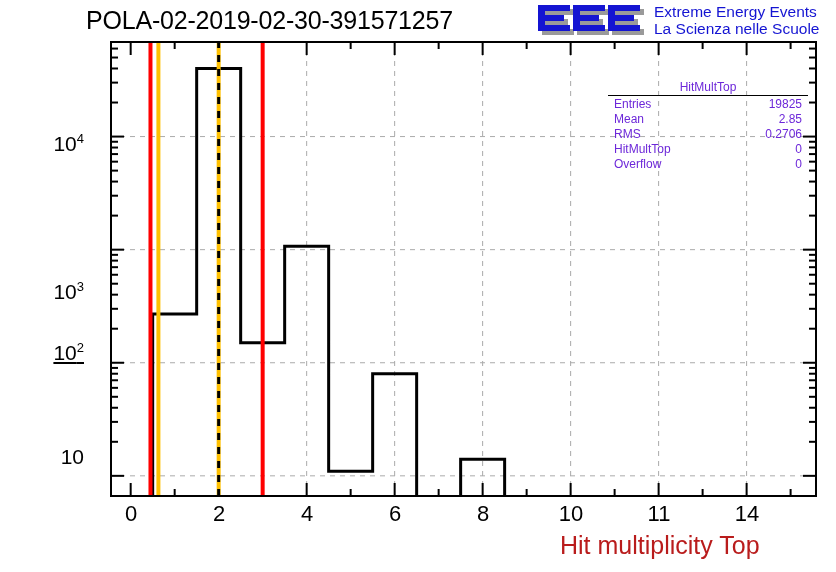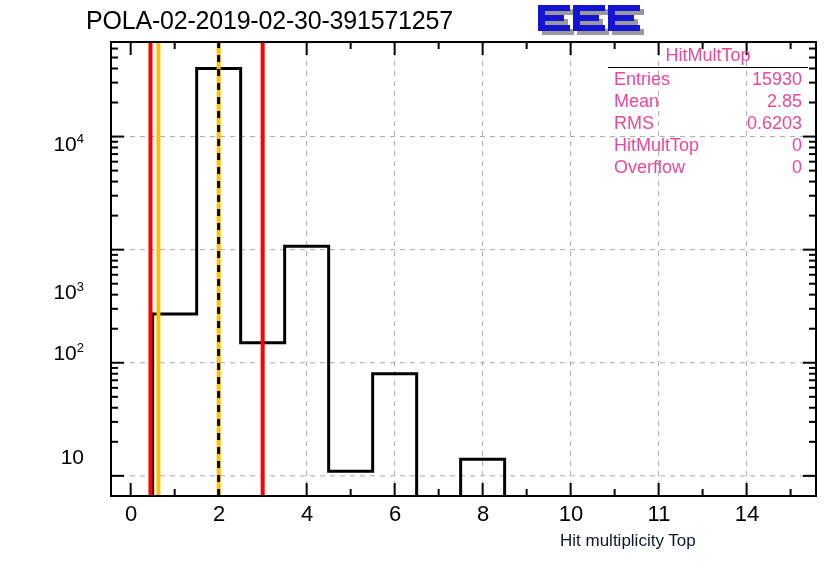--- a/index.html
+++ b/index.html
@@ -39,27 +39,27 @@
     position:absolute;text-align:center;font-size:21px;color:#000;
     white-space:nowrap;
   }
   .ylab sup{font-size:13px;vertical-align:super;}
   .xlab{
     position:absolute;text-align:center;font-size:22px;color:#000;
     white-space:nowrap;width:40px;
   }
   #xaxis-title{
     position:absolute;left:560px;top:531px;
-    font-size:17px;color:#0f172a;white-space:nowrap;
+    font-size:25px;color:#b91c1c;white-space:nowrap;
   }
 
   
   #stats-box{
-    position:absolute;left:608px;top:45px;width:200px;
-    font-size:18px;color:#ec4899;background:transparent;
+    position:absolute;left:608px;top:80px;width:200px;
+    font-size:12px;color:#6d28d9;background:transparent;
   }
   #stats-title{
     text-align:center;padding-bottom:1px;
     border-bottom:1px solid #000;
   }
   .stats-row{display:flex;justify-content:space-between;padding-top:1px;}
   .stats-row .k{text-align:right;padding-left:6px;}
   .stats-row .v{text-align:right;padding-right:6px;}
 </style>
 </head>
@@ -93,20 +93,24 @@
         <rect x="37" y="2" width="32" height="6"></rect>
           <rect x="37" y="2" width="7" height="26"></rect>
         <rect x="37" y="12" width="26" height="6"></rect>
           <rect x="37" y="22" width="32" height="6"></rect>
         <rect x="72" y="2" width="32" height="6"></rect>
           <rect x="72" y="2" width="7" height="26"></rect>
         <rect x="72" y="12" width="26" height="6"></rect>
           <rect x="72" y="22" width="32" height="6"></rect>
       </g>
     </svg>
+    <div class="logo-text">
+      <div>Extreme Energy Events</div>
+      <div>La Scienza nelle Scuole</div>
+    </div>
   </div>
 
   <div id="plotarea">
     <svg id="plot-svg" width="707" height="456" viewBox="0 0 707 456">
         <g>
           <line x1="108.66770379589295" y1="0" x2="108.66770379589295" y2="456" stroke="#aaaaaa" stroke-width="1" stroke-dasharray="5,5"></line>
           <line x1="196.65774735532048" y1="0" x2="196.65774735532048" y2="456" stroke="#aaaaaa" stroke-width="1" stroke-dasharray="5,5"></line>
           <line x1="284.647790914748" y1="0" x2="284.647790914748" y2="456" stroke="#aaaaaa" stroke-width="1" stroke-dasharray="5,5"></line>
           <line x1="372.6378344741755" y1="0" x2="372.6378344741755" y2="456" stroke="#aaaaaa" stroke-width="1" stroke-dasharray="5,5"></line>
           <line x1="460.627878033603" y1="0" x2="460.627878033603" y2="456" stroke="#aaaaaa" stroke-width="1" stroke-dasharray="5,5"></line>
@@ -224,47 +228,47 @@
         <line x1="48.39452395768513" y1="0" x2="48.39452395768513" y2="456" stroke="#ffc000" stroke-width="4"></line>
         <line x1="108.66770379589295" y1="0" x2="108.66770379589295" y2="456" stroke="#ffc000" stroke-width="4"></line>
         <line x1="108.66770379589295" y1="0" x2="108.66770379589295" y2="456" stroke="#000000" stroke-width="3" stroke-dasharray="7,7"></line>
         <line x1="152.66272557560671" y1="0" x2="152.66272557560671" y2="456" stroke="#ff0000" stroke-width="4"></line>
       </svg>
   </div>
   <div id="frame"></div>
 
   <div class="ylab" style="right:752px;top:131px;">10<sup>4</sup></div>
   <div class="ylab" style="right:752px;top:235px;margin-top:44px;">10<sup>3</sup></div>
-  <div class="ylab" style="right:752px;top:340px;">10<sup>2</sup></div>
+  <div class="ylab" style="right:752px;top:340px;text-decoration:underline;">10<sup>2</sup></div>
   <div class="ylab" style="right:752px;top:445px;">10</div>
 
   <div class="xlab" style="left:111px;top:501px;">0</div>
   <div class="xlab" style="left:199px;top:501px;">2</div>
   <div class="xlab" style="left:287px;top:501px;">4</div>
   <div class="xlab" style="left:375px;top:501px;">6</div>
   <div class="xlab" style="left:463px;top:501px;">8</div>
   <div class="xlab" style="left:551px;top:501px;">10</div>
   <div class="xlab" style="left:639px;top:501px;">11</div>
   <div class="xlab" style="left:727px;top:501px;">14</div>
 
   <div id="xaxis-title">Hit multiplicity Top</div>
 
   <div id="stats-box">
     <div id="stats-title">HitMultTop</div>
     <div class="stats-row">
       <span class="k">Entries</span>
-      <span class="v">15930</span>
+      <span class="v">19825</span>
     </div>
     <div class="stats-row">
       <span class="k">Mean</span>
       <span class="v">2.85</span>
     </div>
     <div class="stats-row">
       <span class="k">RMS</span>
-      <span class="v">0.6203</span>
+      <span class="v">0.2706</span>
     </div>
     <div class="stats-row">
       <span class="k">HitMultTop</span>
       <span class="v">0</span>
     </div>
     <div class="stats-row">
       <span class="k">Overflow</span>
       <span class="v">0</span>
     </div>
   </div>

